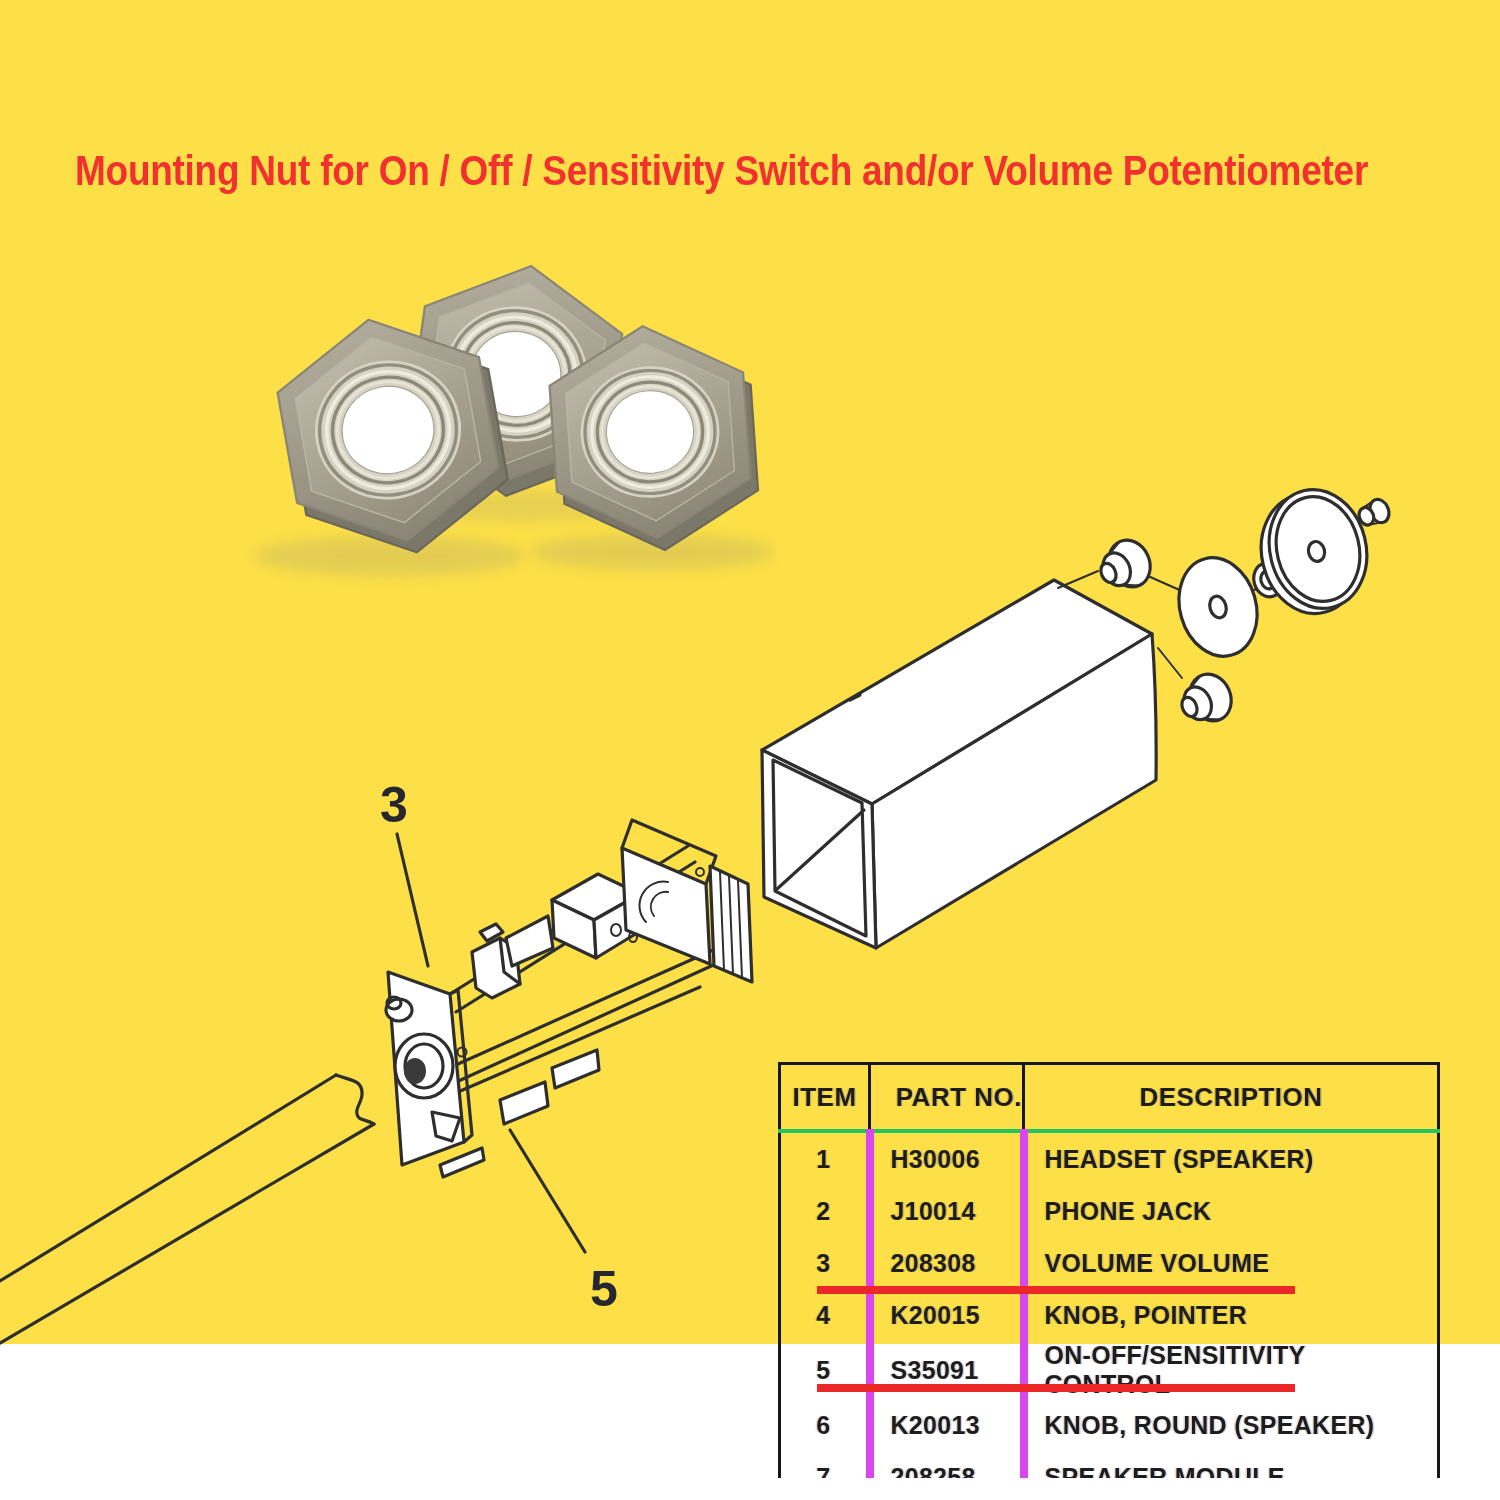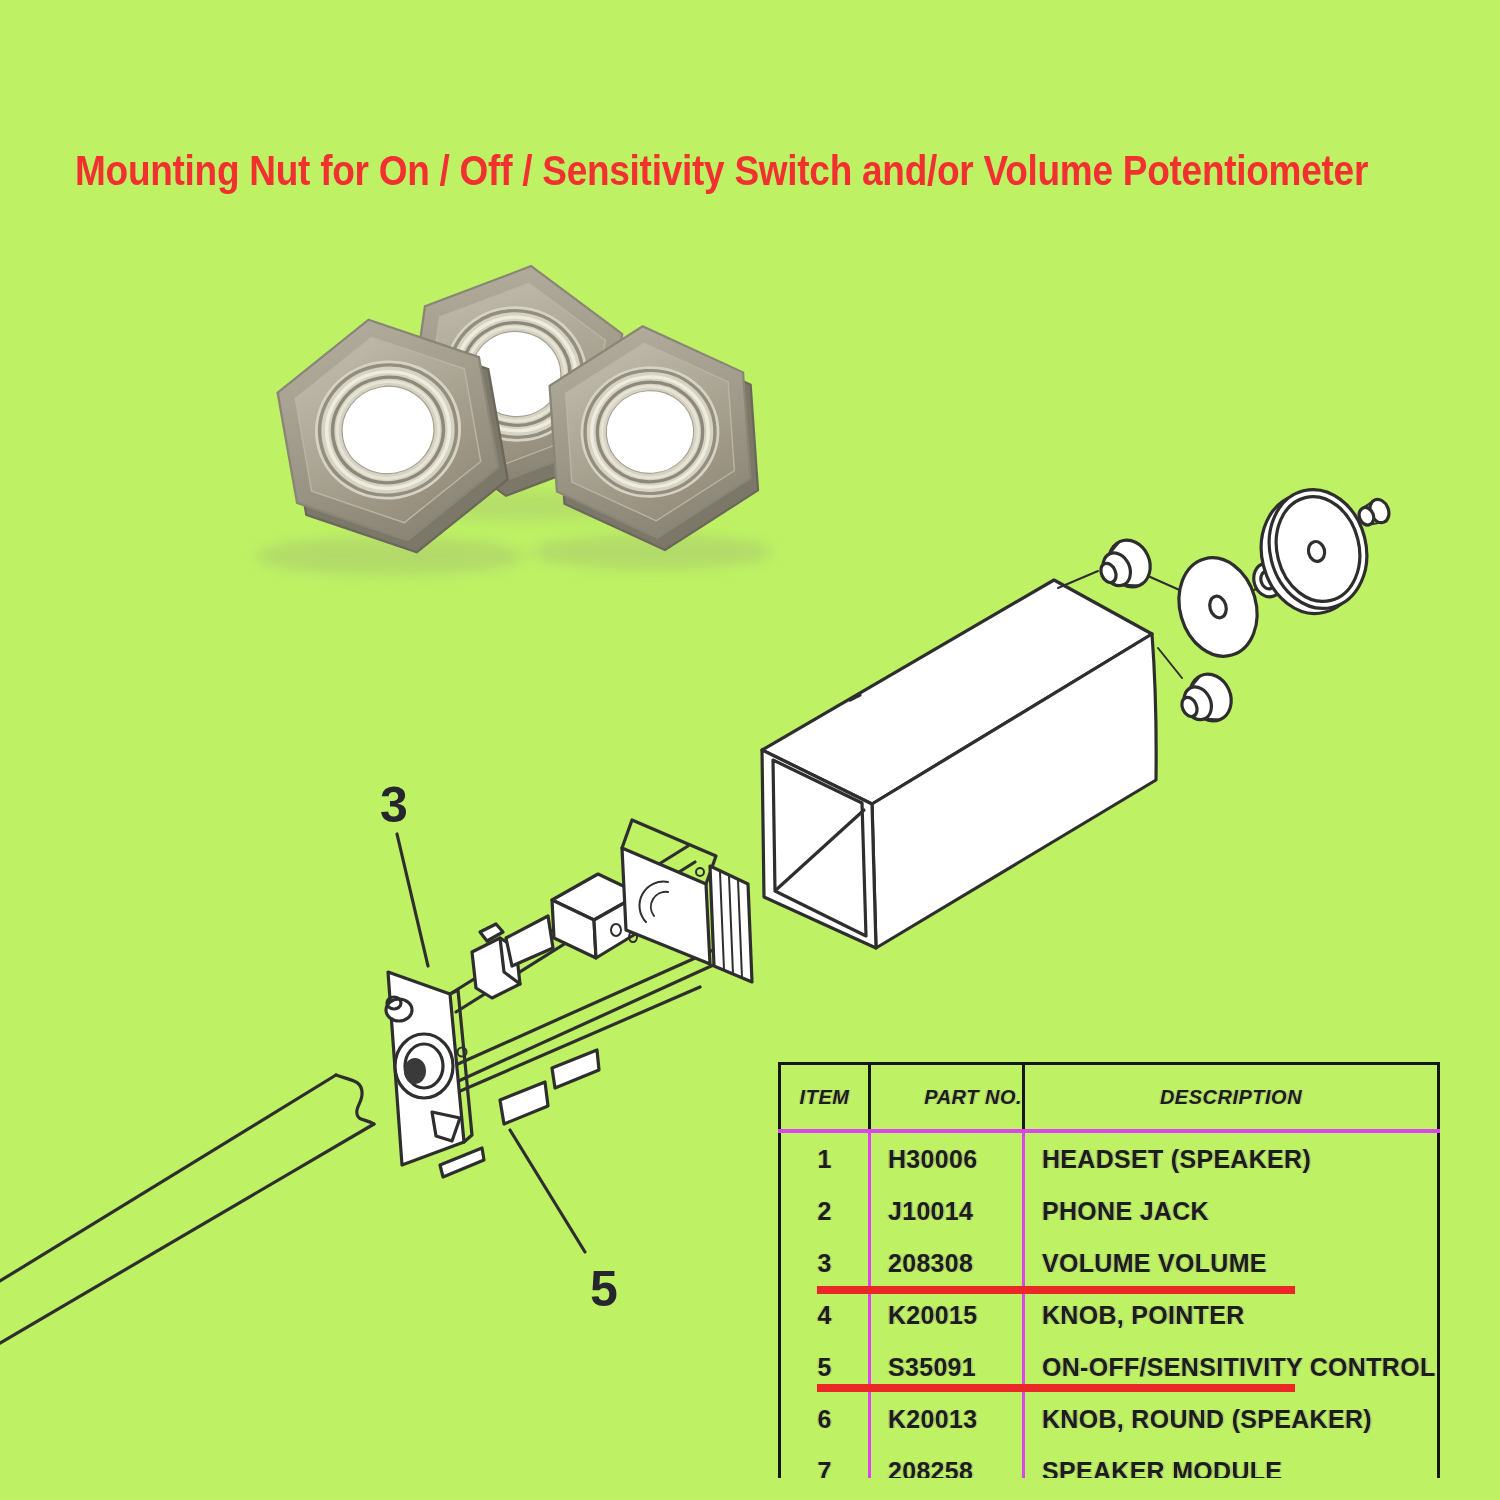--- a/index.html
+++ b/index.html
@@ -5,21 +5,21 @@
   :root{
     --title-red:#f23030;
     --underline-red:#ec2727;
     --line-ink:#2e2e2e;
     --table-ink:#1d1d1d;
     --metal-base:#b3ae9e;
   }
   html,body{margin:0;padding:0;}
   body{width:1500px;height:1500px;background:#ffffff;position:relative;
        font-family:"Liberation Sans",sans-serif;overflow:hidden;}
-  .page{position:absolute;inset:0;width:1500px;height:1500px;background:#bef264;}
+  .page{position:absolute;inset:0;width:1500px;height:1344px;background:#fde047;}
 
   .title{
     position:absolute;left:75px;top:146px;
     font-size:43px;font-weight:bold;color:var(--title-red);
     white-space:nowrap;letter-spacing:-.3px;
     transform:scaleX(.86);transform-origin:left top;
   }
 
   .art{position:absolute;left:0;top:0;width:1500px;height:1500px;}
 
@@ -34,28 +34,28 @@
   table.parts{
     border-collapse:collapse;table-layout:fixed;width:659px;
     font-family:"Liberation Sans",sans-serif;font-weight:bold;color:var(--table-ink);
     border:3px solid #161616;
     text-shadow:-1.4px 0 0 rgba(190,110,30,.25),1.4px 0 0 rgba(50,100,210,.25);
   }
   table.parts col.c-item{width:90px;}
   table.parts col.c-part{width:154px;}
   table.parts col.c-desc{width:415px;}
   table.parts th{
-    height:64px;font-size:20px;letter-spacing:.5px;
-    border-bottom:4px solid #d946ef;border-left:3px solid #161616;
-    text-align:center;vertical-align:middle;padding:0;font-style:italic;
+    height:64px;font-size:26px;letter-spacing:.5px;
+    border-bottom:4px solid #22c55e;border-left:3px solid #161616;
+    text-align:center;vertical-align:middle;padding:0;
   }
   table.parts th.h-part{text-align:right;padding-left:16px;}
   table.parts td{
     height:52px;font-size:25px;letter-spacing:.3px;
-    border-left:3px solid #d946ef;vertical-align:middle;padding:0;
+    border-left:8px solid #d946ef;vertical-align:middle;padding:0;
   }
   table.parts td.c1{text-align:center;}
   table.parts td.c2,table.parts td.c3{text-align:left;padding-left:17px;}
   table.parts th:first-child,table.parts td:first-child{border-left:none;}
 
   .redline{position:absolute;left:817px;width:478px;height:8px;background:var(--underline-red);z-index:5;}
   .redline-1{top:1286px;}
   .redline-2{top:1384px;}
 </style>
 </head>

